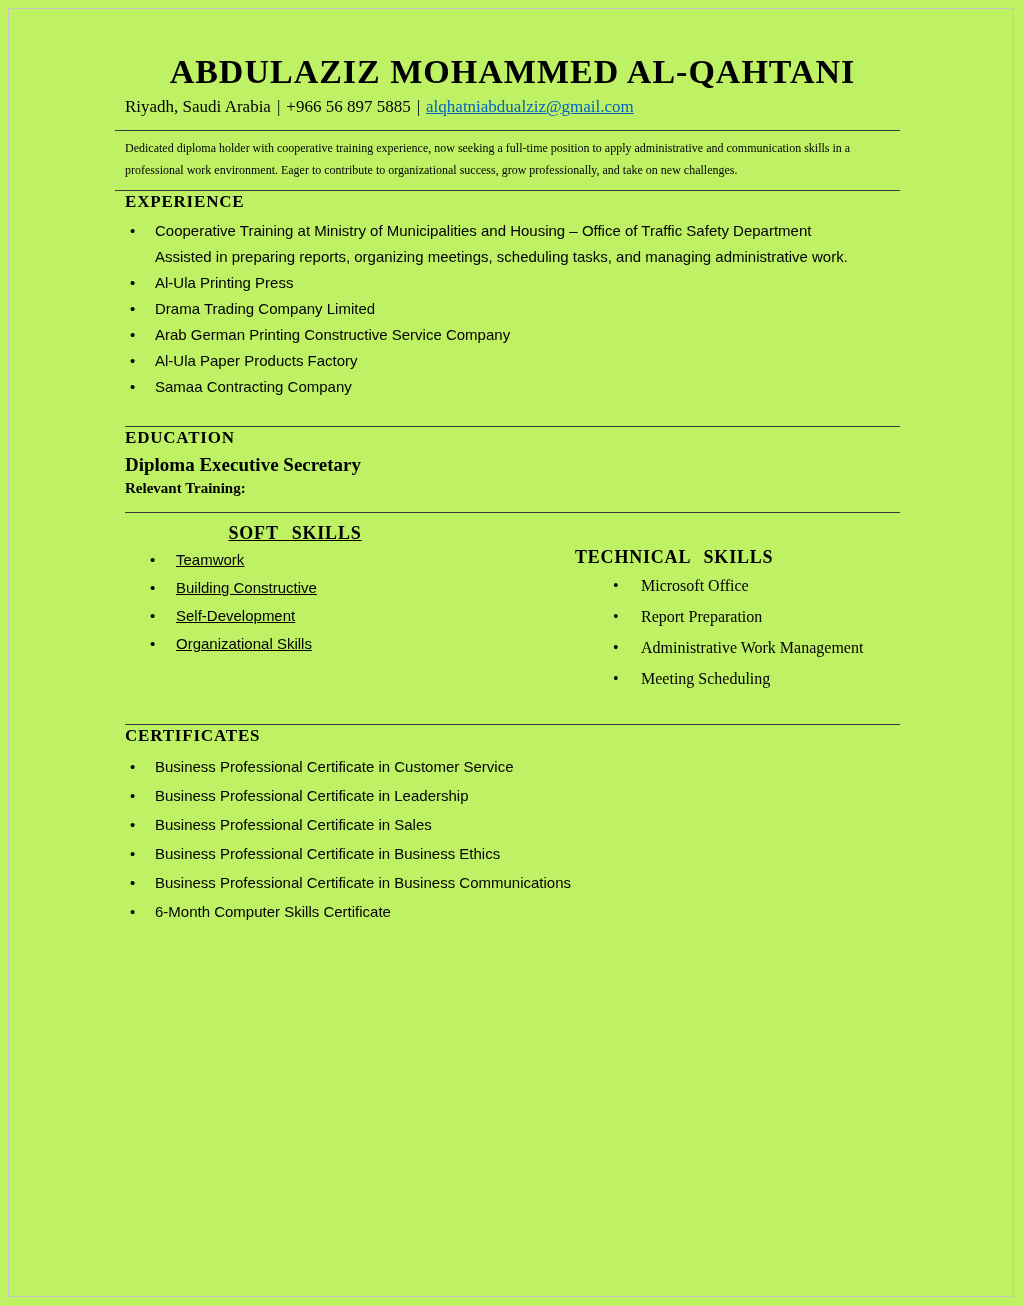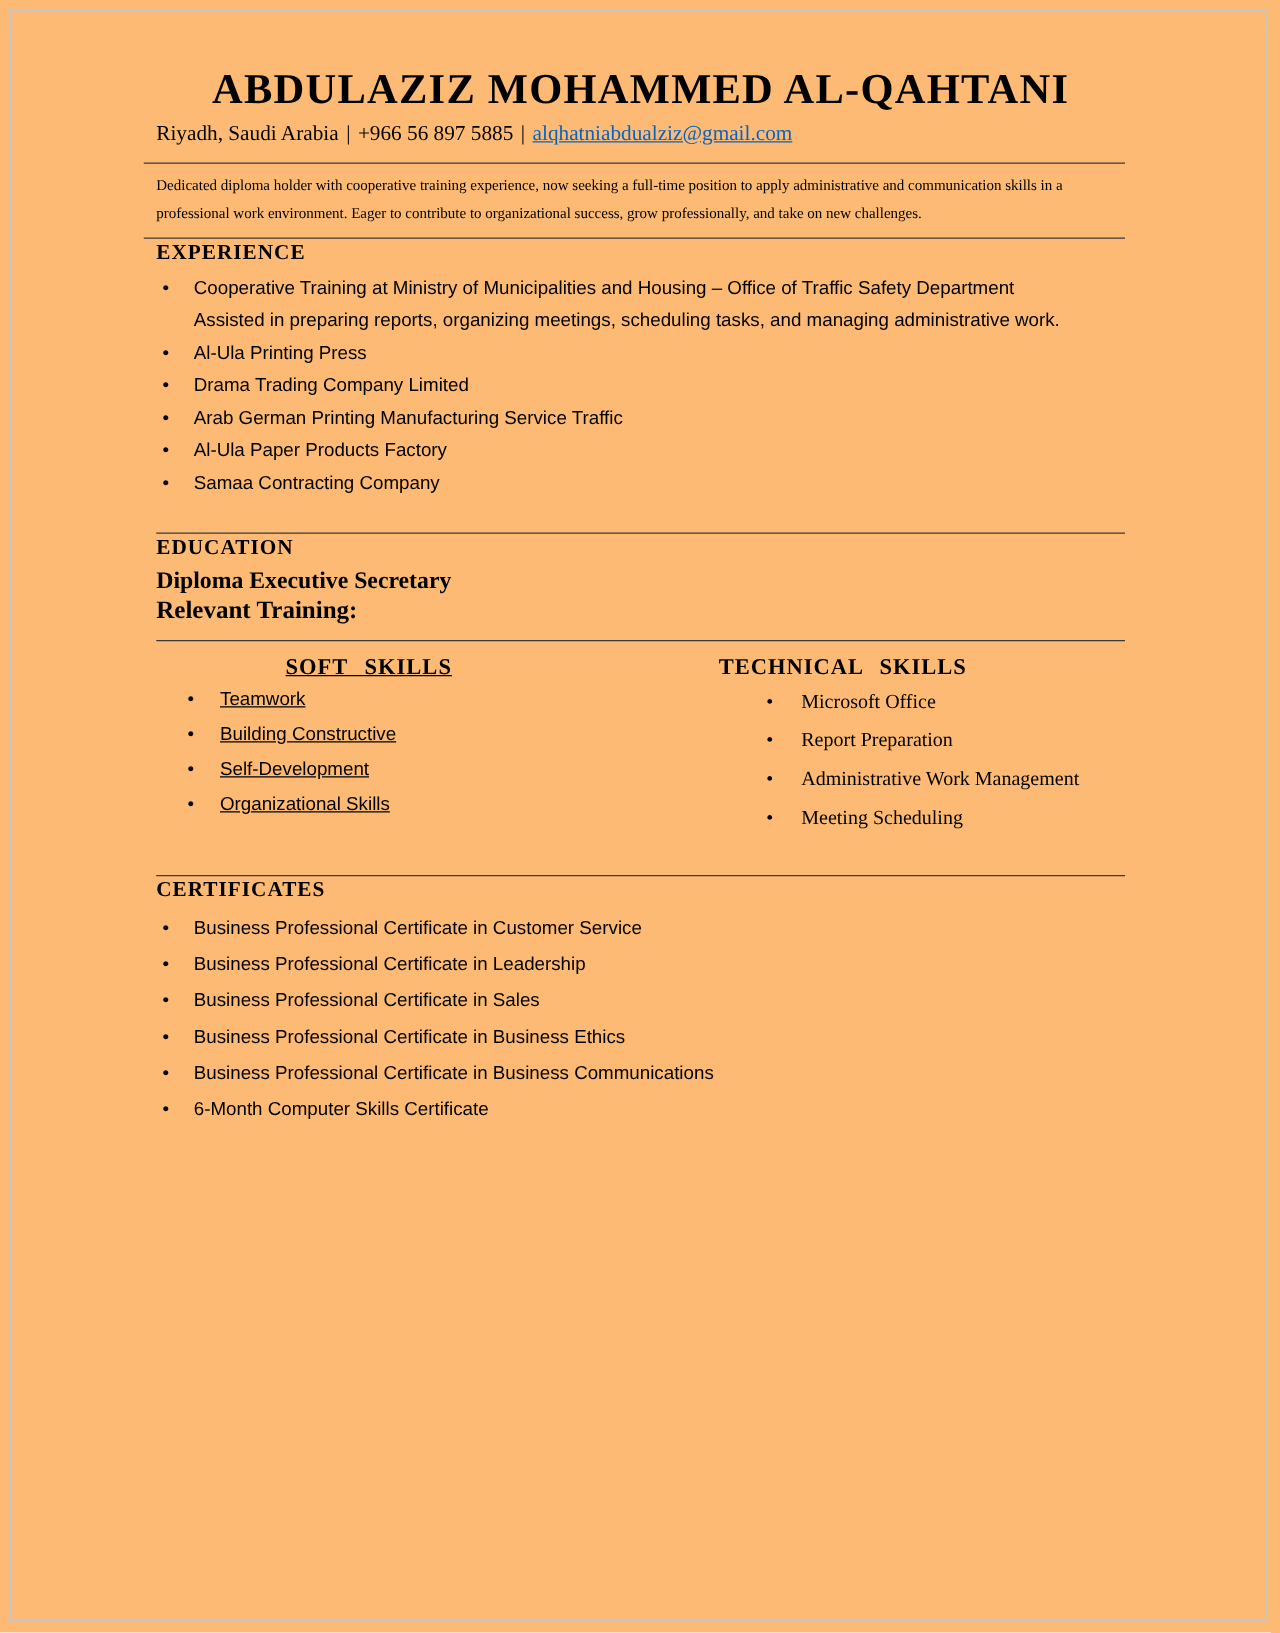--- a/index.html
+++ b/index.html
@@ -1,19 +1,19 @@
 <!DOCTYPE html>
 <html><head>
 <meta charset="utf-8">
 <style>
   html,body { margin:0; padding:0; background:#ffffff; }
   .page {
     position:relative;
     width:1024px; height:1306px;
-    background:#fdba74;
+    background:#bef264;
     box-sizing:border-box;
     padding:52px 124px 0 125px;
     color:#000;
     overflow:hidden;
     font-family:"Liberation Serif", serif;
   }
   .frame {
     position:absolute; top:8px; left:8px; right:10px; bottom:9px;
     border:1px solid #c6c6c6;
     pointer-events:none;
@@ -46,32 +46,32 @@
   .sans { font-family:"Liberation Sans", sans-serif; }
 
   ul.exp { margin-top:5px; font-size:15px; }
   ul.exp li { position:relative; padding-left:30px; line-height:26px; white-space:nowrap; }
   ul.exp .bullet { position:absolute; left:5px; }
   .detail { line-height:26px; white-space:nowrap; }
 
   .edu-heading { margin-top:7px; }
   .degree { margin-top:4px; font-size:19px; line-height:24px; font-weight:700; }
   .institution { font-size:16px; line-height:22px; padding-left:5px; }
-  .training-label { font-size:20px; line-height:22px; font-weight:700; }
+  .training-label { font-size:15px; line-height:22px; font-weight:700; }
   .training-item { font-size:16px; line-height:21px; padding-left:5px; }
 
   .skills { display:flex; margin-top:9px; }
   .skills h2 { font-size:18px; line-height:22px; word-spacing:8px; letter-spacing:0.8px; font-weight:700; margin:0; }
   .skills-left { width:340px; flex:0 0 340px;text-decoration:underline; }
   .skills-left h2 { text-align:center; }
   .skills-left ul { margin-top:2px; padding-left:25px; font-size:15px; }
   .skills-left li { position:relative; padding-left:26px; line-height:28px; white-space:nowrap; }
   .skills-left .bullet { position:absolute; left:0; }
   .skills-right { margin-left:95px; flex:1; }
-  .skills-right h2 { padding-left:15px; }
+  .skills-right h2 { padding-left:15px;margin-top:24px; }
   .skills-right ul { margin-top:2px; padding-left:53px; font-size:16px; }
   .skills-right li { position:relative; padding-left:28px; line-height:31px; white-space:nowrap; }
   .skills-right .bullet { position:absolute; left:0; }
 
   .cert-heading { margin-top:9px; }
   ul.cert { margin-top:5px; font-size:15px; }
   ul.cert li { position:relative; padding-left:30px; line-height:29px; white-space:nowrap; }
   ul.cert .bullet { position:absolute; left:5px; }
 </style>
 </head>
@@ -102,21 +102,21 @@
     <li>
       <span class="bullet">•</span>
       <span>Al-Ula Printing Press</span>
     </li>
     <li>
       <span class="bullet">•</span>
       <span>Drama Trading Company Limited</span>
     </li>
     <li>
       <span class="bullet">•</span>
-      <span>Arab German Printing Manufacturing Service Traffic</span>
+      <span>Arab German Printing Constructive Service Company</span>
     </li>
     <li>
       <span class="bullet">•</span>
       <span>Al-Ula Paper Products Factory</span>
     </li>
     <li>
       <span class="bullet">•</span>
       <span>Samaa Contracting Company</span>
     </li>
   </ul>

